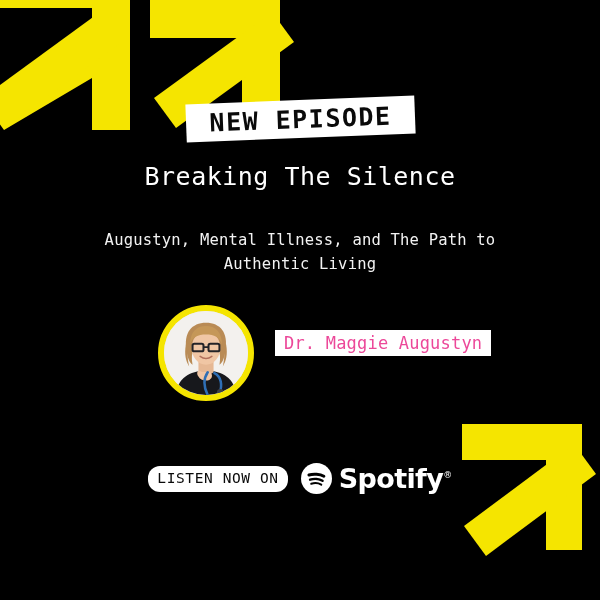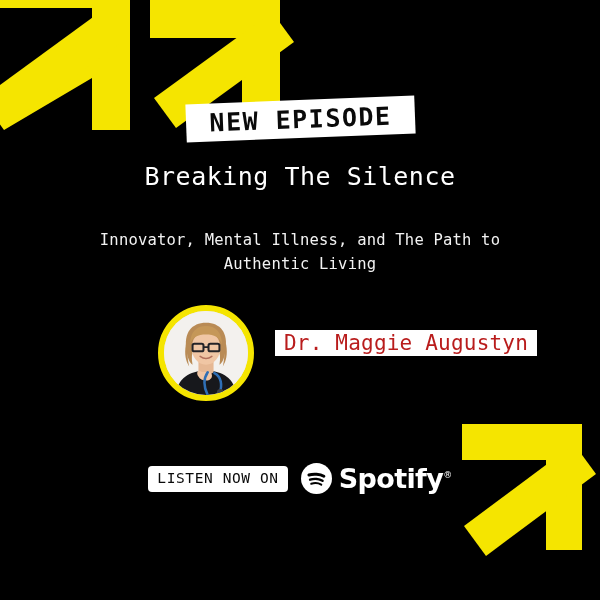--- a/index.html
+++ b/index.html
@@ -102,22 +102,22 @@
     position: absolute;
     left: 117px;
     top: 25px;
     height: 26px;
     background: #ffffff;
     padding: 0 9px;
     display: flex;
     align-items: center;
   }
   #speaker-name {
-    color: #b91c1c;
-    font-size: 21px;
+    color: #ec4899;
+    font-size: 17px;
     font-weight: 400;
     letter-spacing: 0.2px;
     line-height: 1;
     white-space: nowrap;
   }
   #speaker-role {
     position: absolute;
     left: 122px;
     top: 62px;
     color: #ffffff;
@@ -134,21 +134,21 @@
     left: 0;
     top: 463px;
     width: 600px;
     display: flex;
     align-items: center;
     justify-content: center;
     gap: 13px;
   }
   #listen-now-pill {
     background: #ffffff;
-    border-radius: 4px;
+    border-radius: 12px;
     height: 26px;
     padding: 0 9px;
     display: flex;
     align-items: center;
   }
   #listen-now-label {
     color: #0a0a0a;
     font-size: 14.5px;
     font-weight: 400;
     letter-spacing: 0.6px;
@@ -205,21 +205,21 @@
     </svg>
   </div>
 
   <div id="new-episode-banner">
     <span id="new-episode-label">NEW EPISODE</span>
   </div>
 
   <div id="episode-title">Breaking The Silence</div>
 
   <div id="episode-subtitle">
-    <div>Innovator, Mental Illness, and The Path to</div>
+    <div>Augustyn, Mental Illness, and The Path to</div>
     <div>Authentic Living</div>
   </div>
 
   <div id="speaker-block">
 
     <div id="speaker-avatar">
       <svg viewBox="0 0 100 100" xmlns="http://www.w3.org/2000/svg">
         <rect x="0" y="0" width="100" height="100" fill="#f3f1ee"></rect>
 
         <path d="M14,100 C16,80 30,71 50,71 C70,71 84,80 86,100 Z" fill="#17181c"></path>

